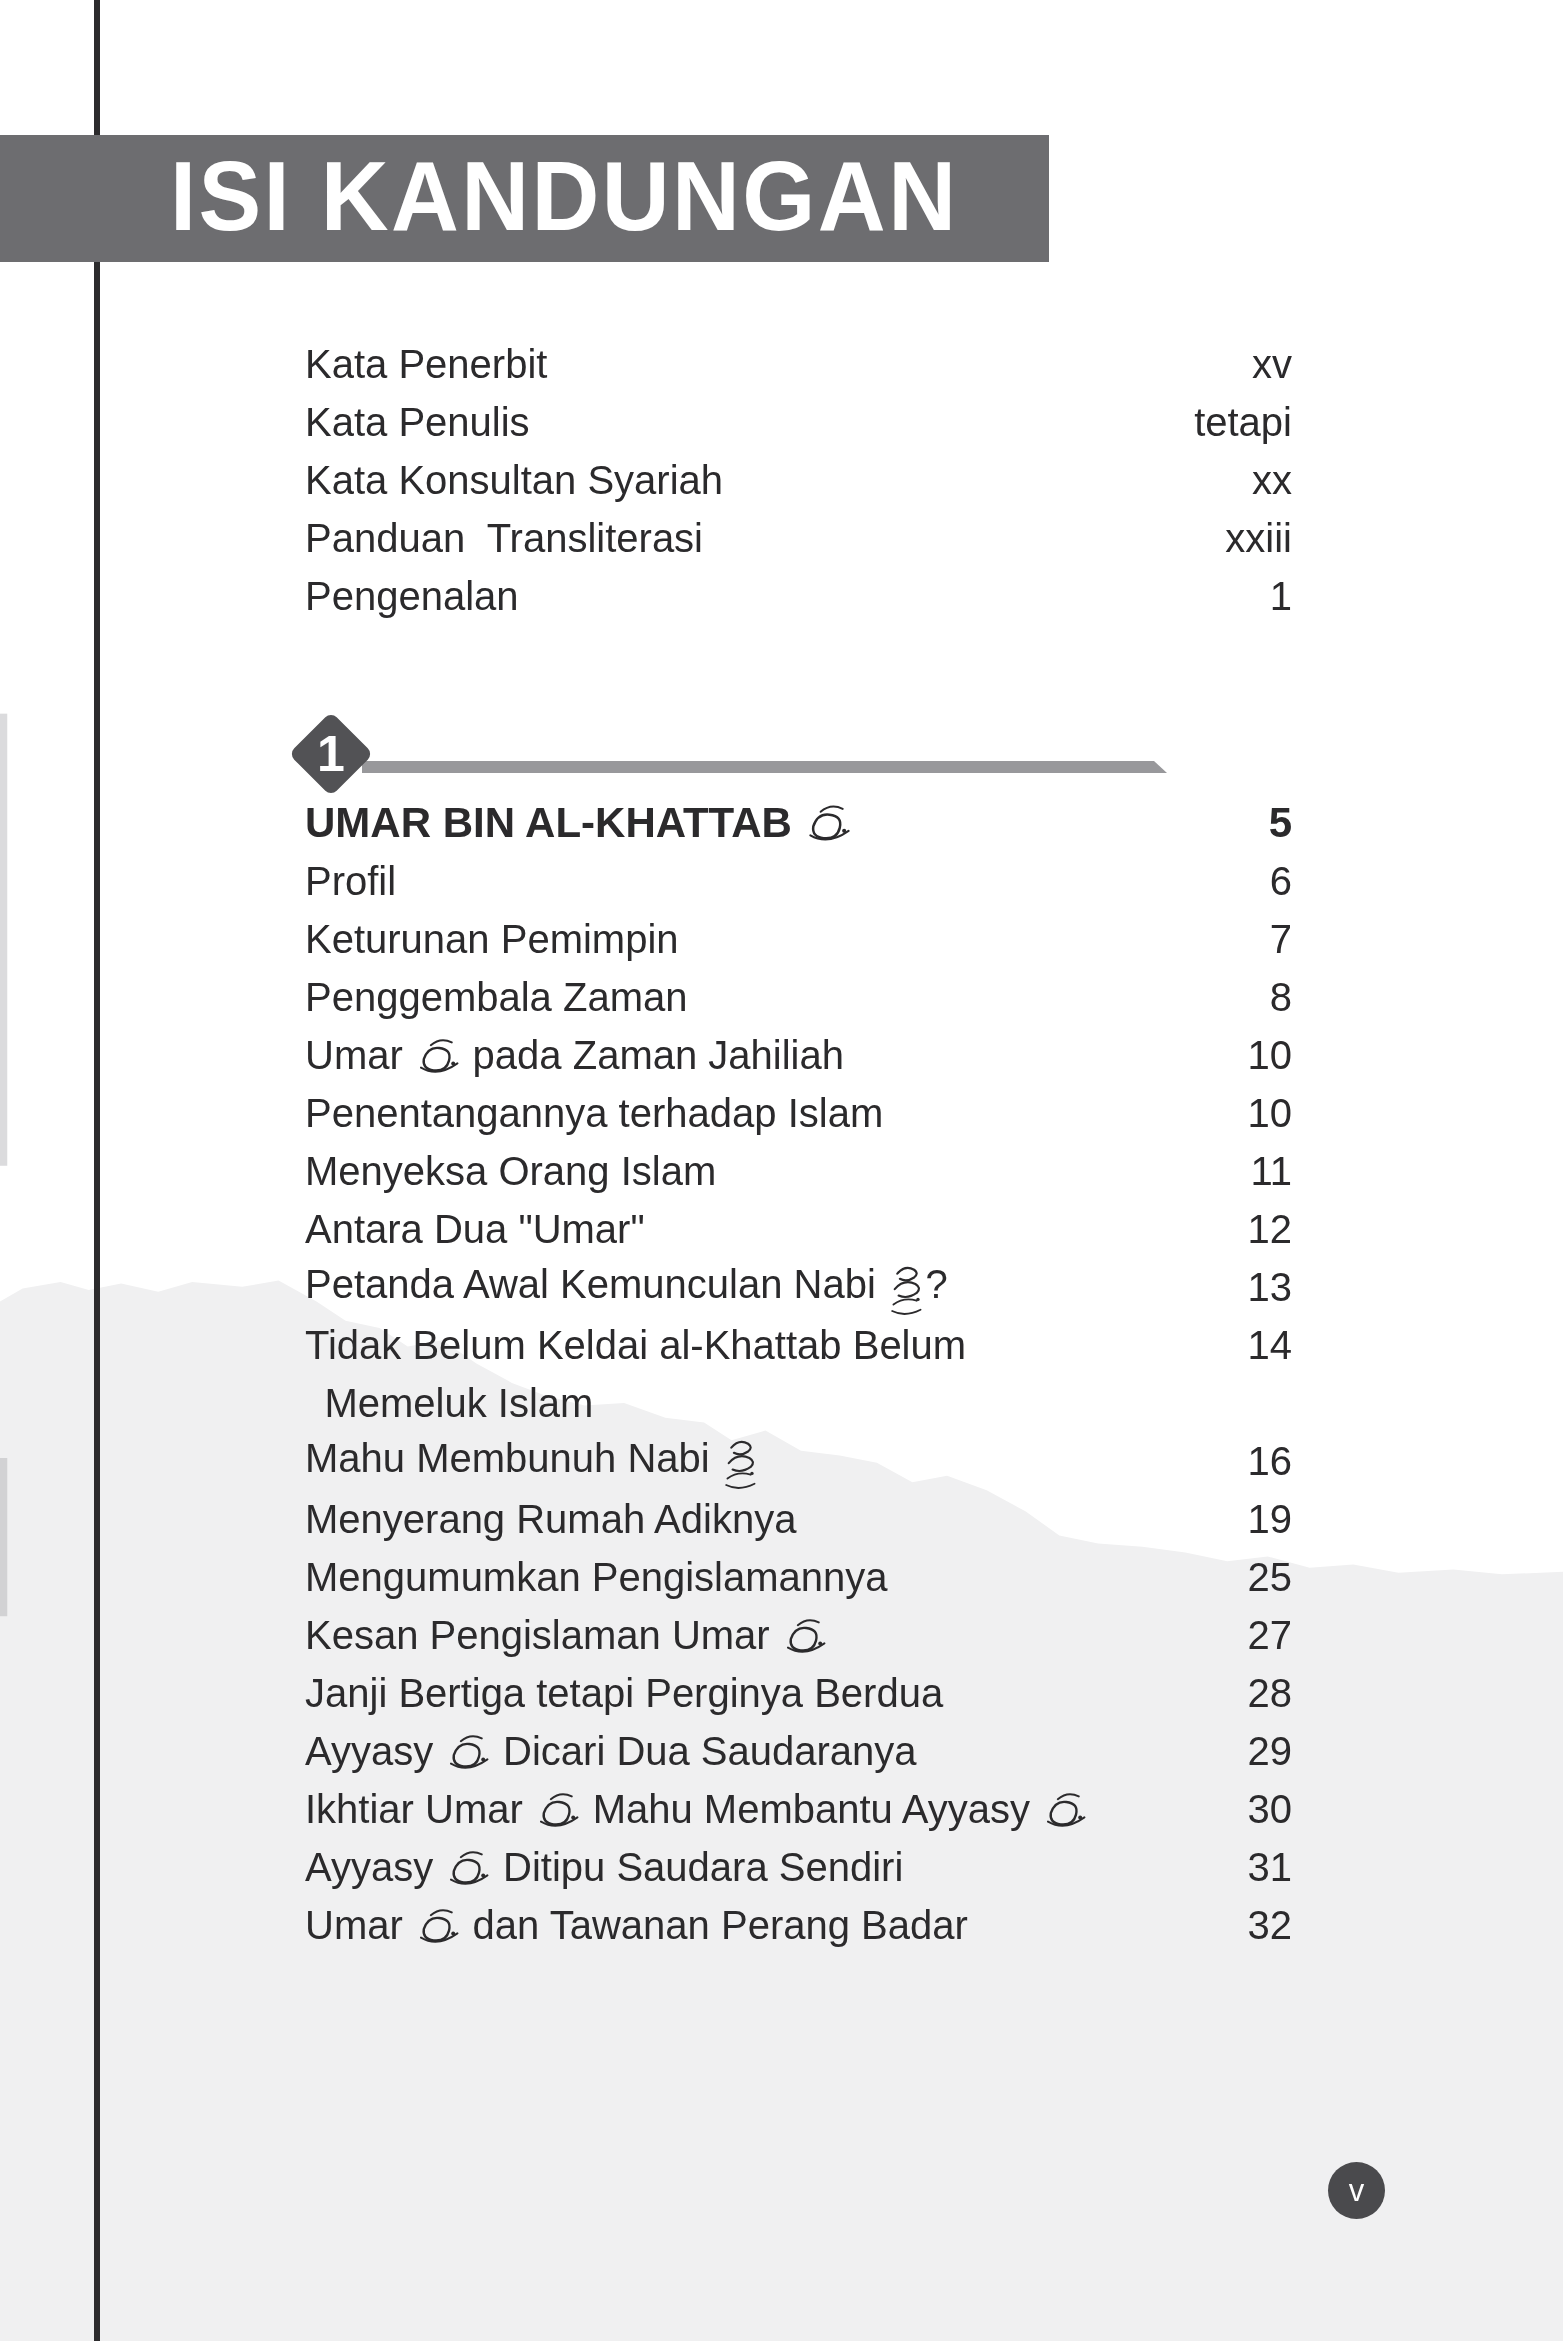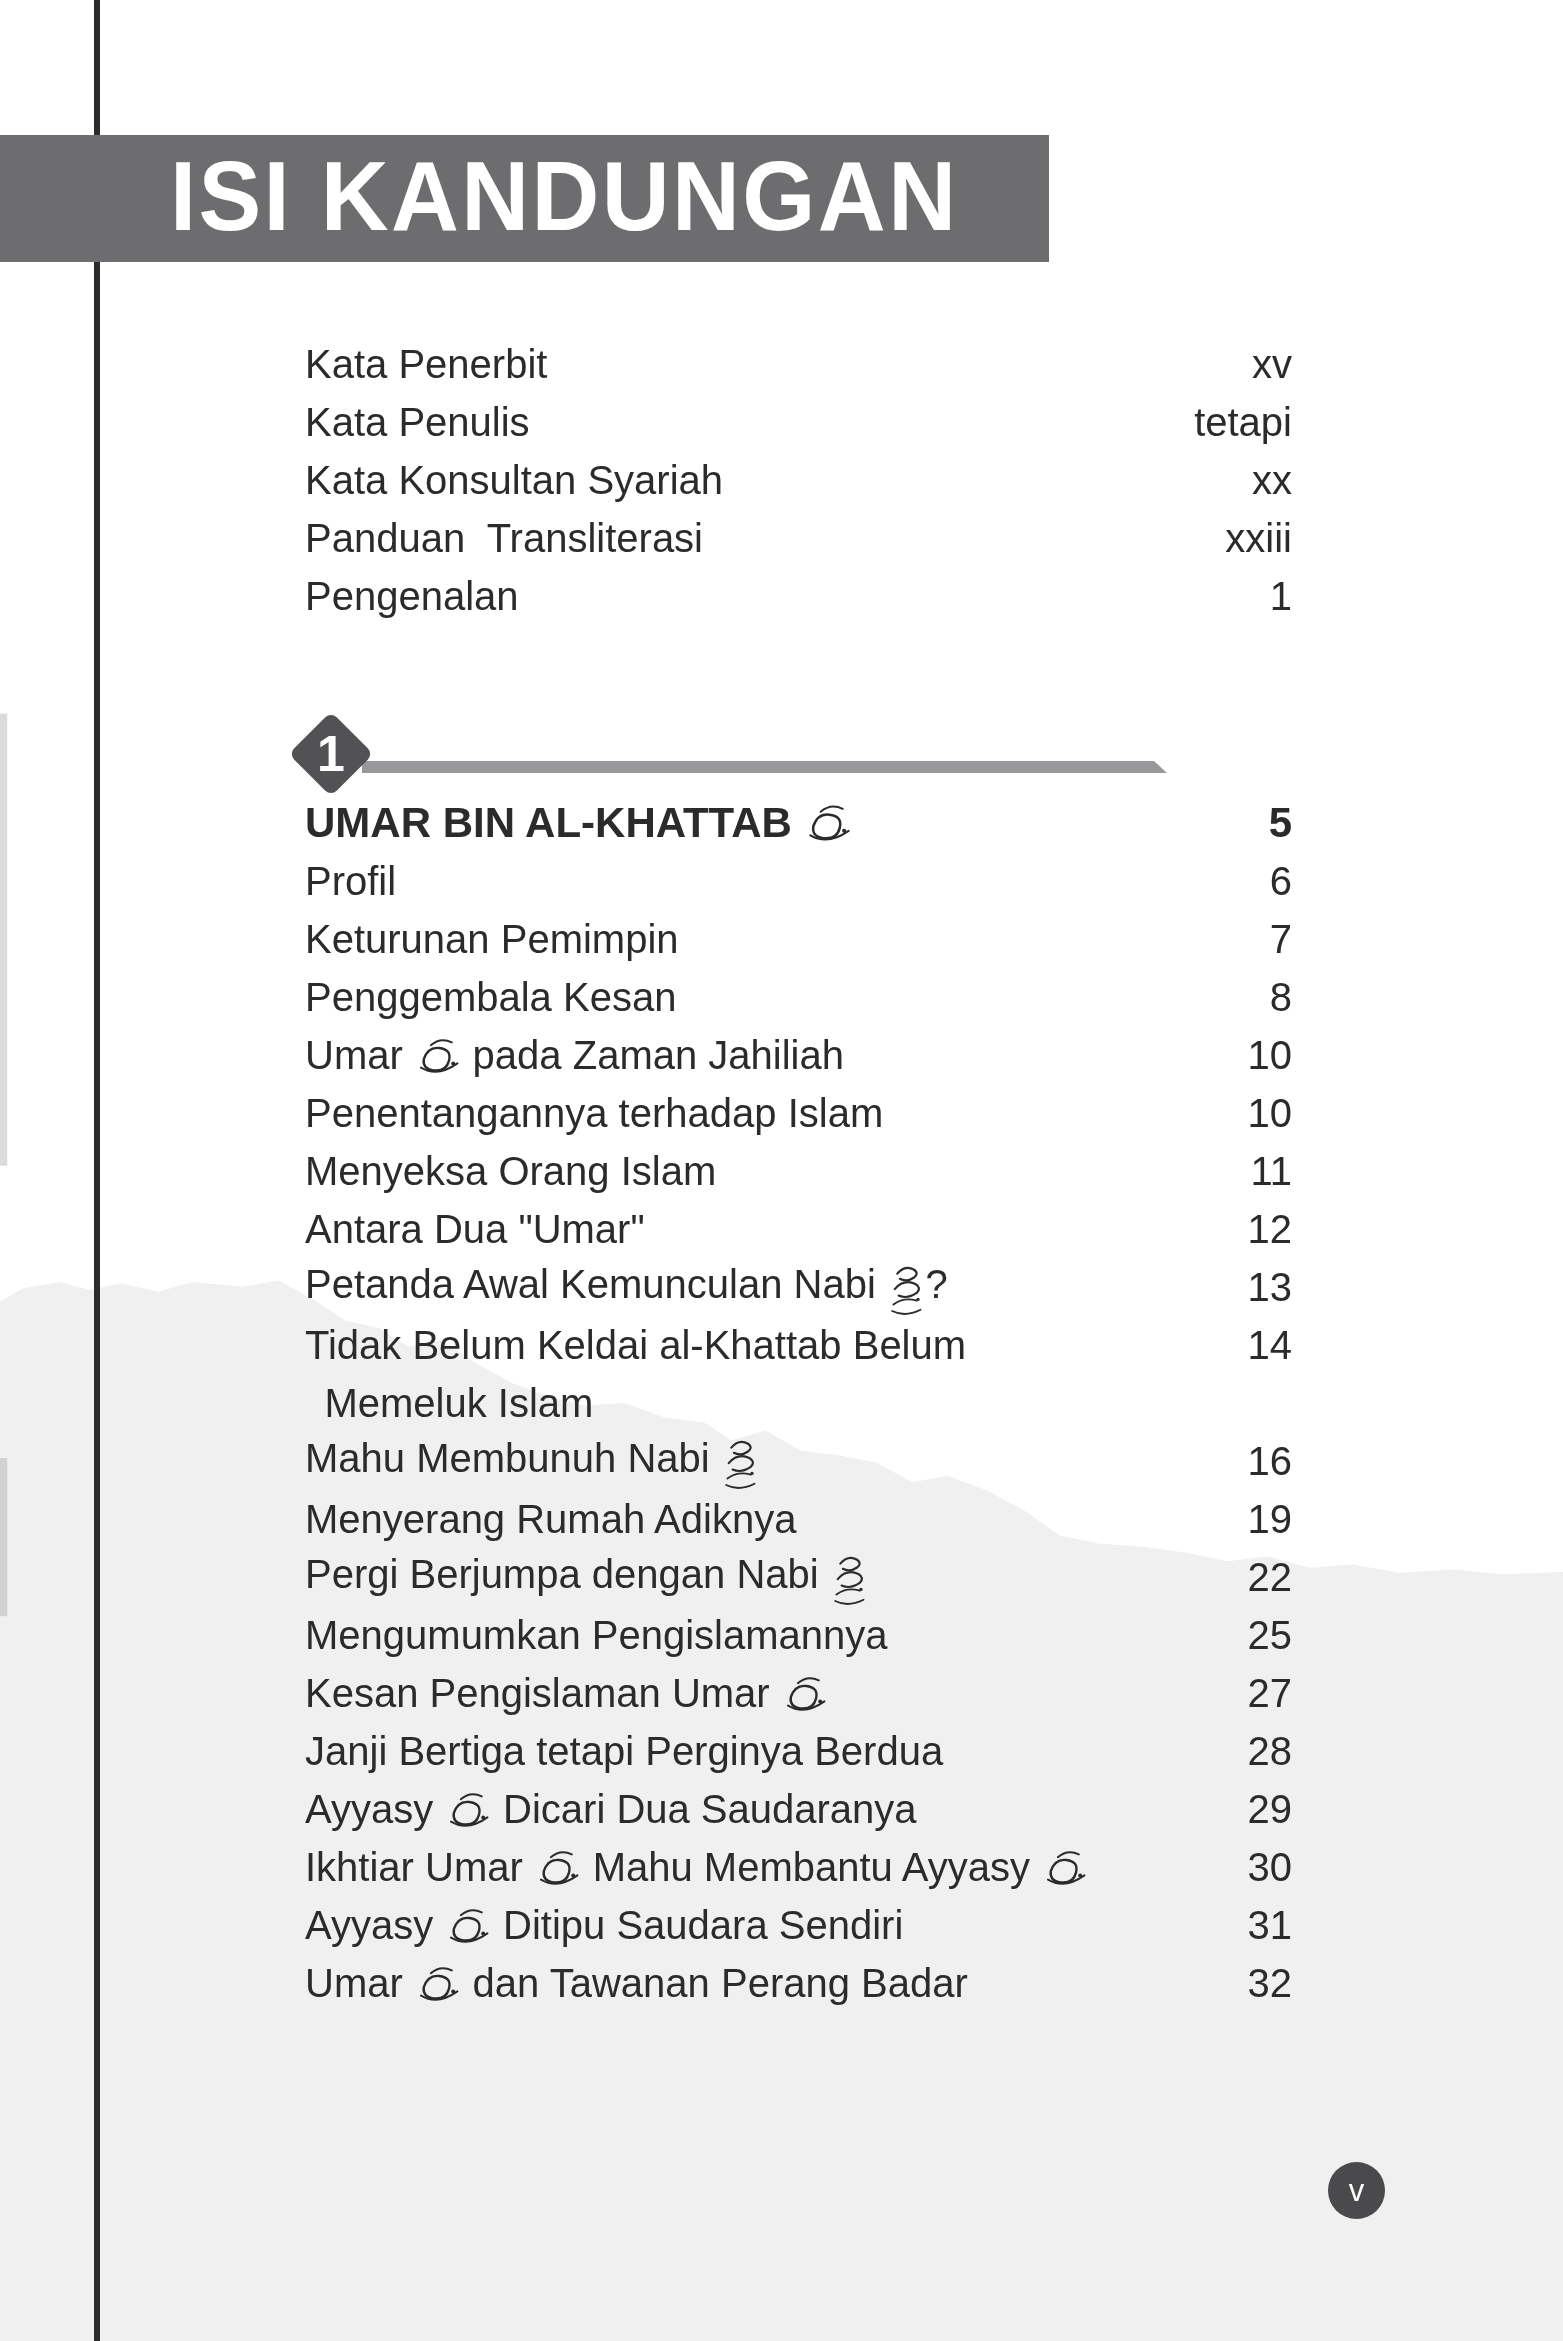--- a/index.html
+++ b/index.html
@@ -124,21 +124,21 @@
 
   <div class="entry-list" id="entry-list">
       <div class="row chapter-title"><span class="t">UMAR BIN AL-KHATTAB <span class="hon ra"><svg viewBox="0 0 34 30" fill="none" stroke="currentColor" stroke-width="1.7" stroke-linecap="round">
               <path d="M7 18 q3 -9 11 -8 q9 1 7 9 q-2 8 -11 7 q-8 -1 -7 -8"></path>
               <path d="M12 8 q7 -6 15 -2" stroke-width="1.4"></path>
               <path d="M5 24 q12 7 26 -3" stroke-width="1.4"></path>
               <circle cx="28" cy="21" r="1.4" fill="currentColor" stroke="none"></circle>
             </svg></span></span><span class="p">5</span></div>
       <div class="row"><span class="t">Profil</span><span class="p">6</span></div>
       <div class="row"><span class="t">Keturunan Pemimpin</span><span class="p">7</span></div>
-      <div class="row"><span class="t">Penggembala Kesan</span><span class="p">8</span></div>
+      <div class="row"><span class="t">Penggembala Zaman</span><span class="p">8</span></div>
       <div class="row"><span class="t">Umar <span class="hon ra"><svg viewBox="0 0 34 30" fill="none" stroke="currentColor" stroke-width="1.7" stroke-linecap="round">
               <path d="M7 18 q3 -9 11 -8 q9 1 7 9 q-2 8 -11 7 q-8 -1 -7 -8"></path>
               <path d="M12 8 q7 -6 15 -2" stroke-width="1.4"></path>
               <path d="M5 24 q12 7 26 -3" stroke-width="1.4"></path>
               <circle cx="28" cy="21" r="1.4" fill="currentColor" stroke="none"></circle>
             </svg></span> pada Zaman Jahiliah</span><span class="p">10</span></div>
       <div class="row"><span class="t">Penentangannya terhadap Islam</span><span class="p">10</span></div>
       <div class="row"><span class="t">Menyeksa Orang Islam</span><span class="p">11</span></div>
       <div class="row"><span class="t">Antara Dua "Umar"</span><span class="p">12</span></div>
       <div class="row"><span class="t">Petanda Awal Kemunculan Nabi <span class="hon saw"><svg viewBox="0 0 30 44" fill="none" stroke="currentColor" stroke-width="1.7" stroke-linecap="round">
@@ -151,27 +151,20 @@
       <div class="row"><span class="t">Tidak Belum Keldai al-Khattab Belum</span><span class="p">14</span></div>
       <div class="row indent2"><span class="t">Memeluk Islam</span><span class="p"></span></div>
       <div class="row"><span class="t">Mahu Membunuh Nabi <span class="hon saw"><svg viewBox="0 0 30 44" fill="none" stroke="currentColor" stroke-width="1.7" stroke-linecap="round">
               <path d="M8 9 q6 -7 13 -3 q4 3 0 6 q-6 4 -11 1"></path>
               <path d="M6 21 q7 -8 16 -4 q5 3 1 7 q-7 5 -14 2"></path>
               <path d="M5 33 q8 -6 18 -3" stroke-width="1.4"></path>
               <path d="M4 38 q10 5 22 -1" stroke-width="1.4"></path>
               <circle cx="24" cy="29" r="1.3" fill="currentColor" stroke="none"></circle>
             </svg></span></span><span class="p">16</span></div>
       <div class="row"><span class="t">Menyerang Rumah Adiknya</span><span class="p">19</span></div>
-      <div class="row"><span class="t">Pergi Berjumpa dengan Nabi <span class="hon saw"><svg viewBox="0 0 30 44" fill="none" stroke="currentColor" stroke-width="1.7" stroke-linecap="round">
-              <path d="M8 9 q6 -7 13 -3 q4 3 0 6 q-6 4 -11 1"></path>
-              <path d="M6 21 q7 -8 16 -4 q5 3 1 7 q-7 5 -14 2"></path>
-              <path d="M5 33 q8 -6 18 -3" stroke-width="1.4"></path>
-              <path d="M4 38 q10 5 22 -1" stroke-width="1.4"></path>
-              <circle cx="24" cy="29" r="1.3" fill="currentColor" stroke="none"></circle>
-            </svg></span></span><span class="p">22</span></div>
       <div class="row"><span class="t">Mengumumkan Pengislamannya</span><span class="p">25</span></div>
       <div class="row"><span class="t">Kesan Pengislaman Umar <span class="hon ra"><svg viewBox="0 0 34 30" fill="none" stroke="currentColor" stroke-width="1.7" stroke-linecap="round">
               <path d="M7 18 q3 -9 11 -8 q9 1 7 9 q-2 8 -11 7 q-8 -1 -7 -8"></path>
               <path d="M12 8 q7 -6 15 -2" stroke-width="1.4"></path>
               <path d="M5 24 q12 7 26 -3" stroke-width="1.4"></path>
               <circle cx="28" cy="21" r="1.4" fill="currentColor" stroke="none"></circle>
             </svg></span></span><span class="p">27</span></div>
       <div class="row"><span class="t">Janji Bertiga tetapi Perginya Berdua</span><span class="p">28</span></div>
       <div class="row"><span class="t">Ayyasy <span class="hon ra"><svg viewBox="0 0 34 30" fill="none" stroke="currentColor" stroke-width="1.7" stroke-linecap="round">
               <path d="M7 18 q3 -9 11 -8 q9 1 7 9 q-2 8 -11 7 q-8 -1 -7 -8"></path>

